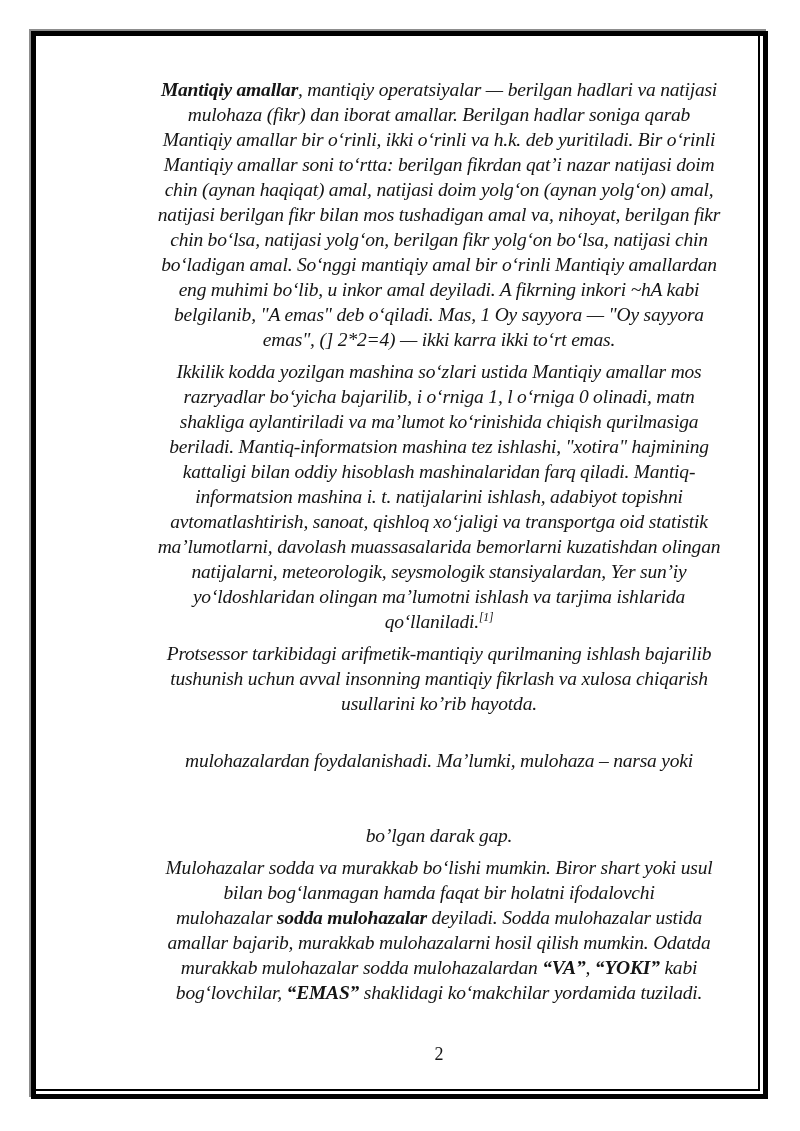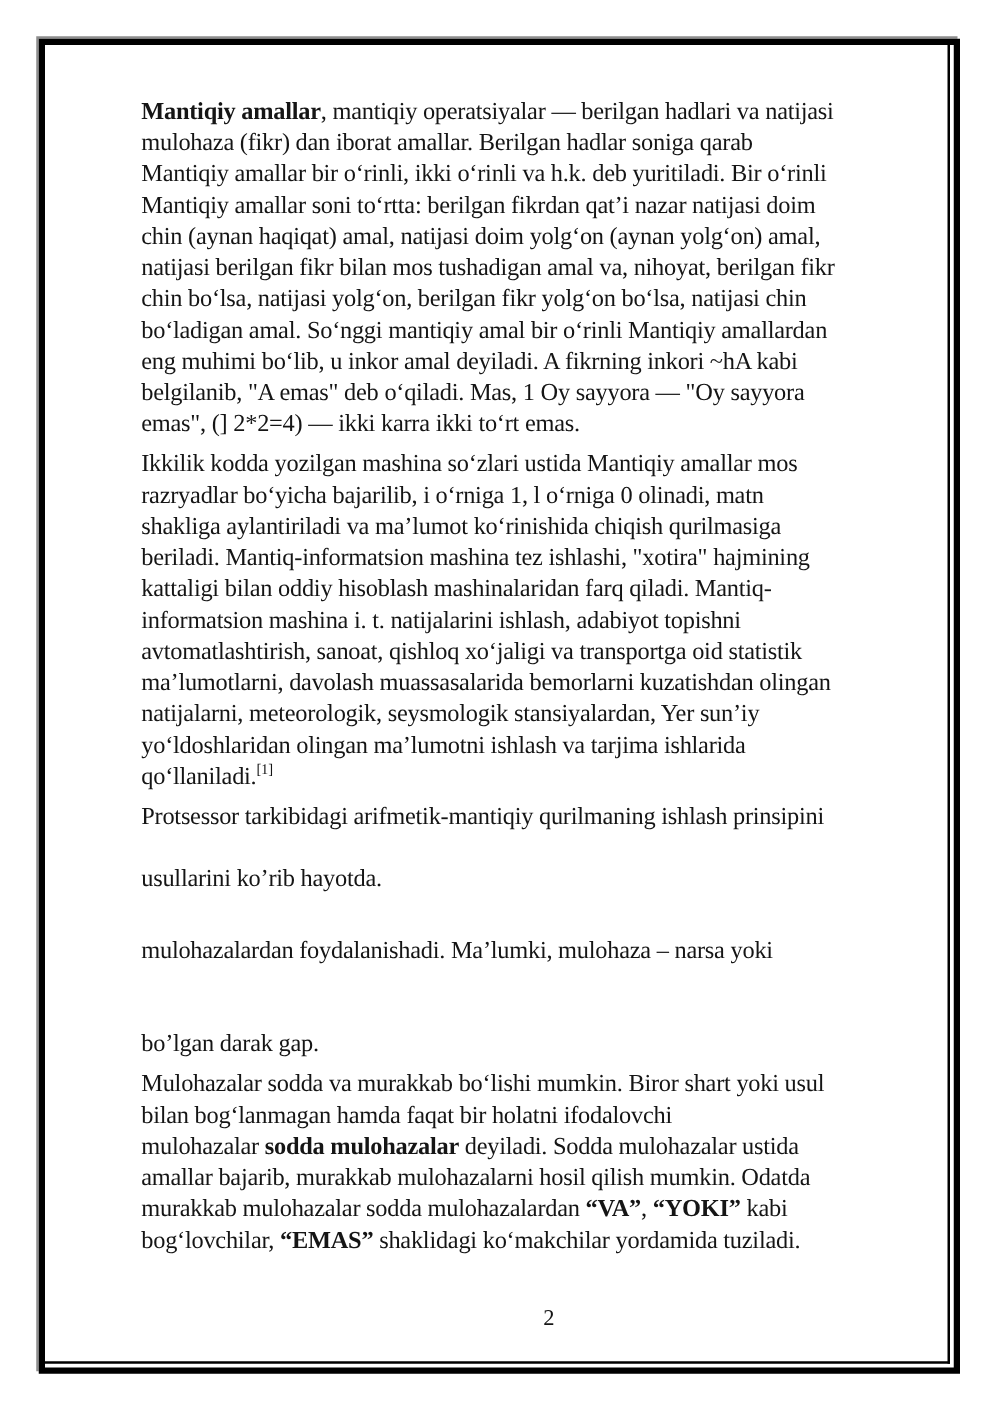--- a/index.html
+++ b/index.html
@@ -38,21 +38,22 @@
     left: 77px; top: 41px;
     width: 652px;
   }
   .para {
     margin: 0 0 7px 0;
     font-size: 19.5px;
     line-height: 25px;
     letter-spacing: -0.2px;
     color: var(--c-text);
     white-space: nowrap;
-    text-align: left;
+    text-align: center;
+    font-style: italic;
   }
   .para b { font-weight: bold; }
   .para sup {
     font-size: 0.6em;
     vertical-align: super;
     line-height: 0;
   }
   .page-number {
     position: absolute;
     left: 77px; top: 1007px;
@@ -64,18 +65,18 @@
   }
 </style>
 </head>
 <body>
 
 <div class="page-frame">
   <div class="inner-edge"></div>
   <div class="content">
       <p class="para"><b>Mantiqiy amallar</b><span>, mantiqiy operatsiyalar — berilgan hadlari va natijasi</span><br><span>mulohaza (fikr) dan iborat amallar. Berilgan hadlar soniga qarab</span><br><span>Mantiqiy amallar bir o‘rinli, ikki o‘rinli va h.k. deb yuritiladi. Bir o‘rinli</span><br><span>Mantiqiy amallar soni to‘rtta: berilgan fikrdan qat’i nazar natijasi doim</span><br><span>chin (aynan haqiqat) amal, natijasi doim yolg‘on (aynan yolg‘on) amal,</span><br><span>natijasi berilgan fikr bilan mos tushadigan amal va, nihoyat, berilgan fikr</span><br><span>chin bo‘lsa, natijasi yolg‘on, berilgan fikr yolg‘on bo‘lsa, natijasi chin</span><br><span>bo‘ladigan amal. So‘nggi mantiqiy amal bir o‘rinli Mantiqiy amallardan</span><br><span>eng muhimi bo‘lib, u inkor amal deyiladi. A fikrning inkori ~hA kabi</span><br><span>belgilanib, "A emas" deb o‘qiladi. Mas, 1 Oy sayyora — "Oy sayyora</span><br><span>emas", (] 2*2=4) — ikki karra ikki to‘rt emas.</span></p>
       <p class="para"><span>Ikkilik kodda yozilgan mashina so‘zlari ustida Mantiqiy amallar mos</span><br><span>razryadlar bo‘yicha bajarilib, i o‘rniga 1, l o‘rniga 0 olinadi, matn</span><br><span>shakliga aylantiriladi va ma’lumot ko‘rinishida chiqish qurilmasiga</span><br><span>beriladi. Mantiq-informatsion mashina tez ishlashi, "xotira" hajmining</span><br><span>kattaligi bilan oddiy hisoblash mashinalaridan farq qiladi. Mantiq-</span><br><span>informatsion mashina i. t. natijalarini ishlash, adabiyot topishni</span><br><span>avtomatlashtirish, sanoat, qishloq xo‘jaligi va transportga oid statistik</span><br><span>ma’lumotlarni, davolash muassasalarida bemorlarni kuzatishdan olingan</span><br><span>natijalarni, meteorologik, seysmologik stansiyalardan, Yer sun’iy</span><br><span>yo‘ldoshlaridan olingan ma’lumotni ishlash va tarjima ishlarida</span><br><span>qo‘llaniladi.</span><sup>[1]</sup></p>
-      <p class="para"><span>Protsessor tarkibidagi arifmetik-mantiqiy qurilmaning ishlash prinsipini</span><br><br><span>usullarini ko’rib hayotda.</span></p>
+      <p class="para"><span>Protsessor tarkibidagi arifmetik-mantiqiy qurilmaning ishlash bajarilib</span><br><span>tushunish uchun avval insonning mantiqiy fikrlash va xulosa chiqarish</span><br><span>usullarini ko’rib hayotda.</span></p>
       <p class="para"><br><span>mulohazalardan foydalanishadi. Ma’lumki, mulohaza – narsa yoki</span><br><br><br><span>bo’lgan darak gap.</span></p>
       <p class="para"><span>Mulohazalar sodda va murakkab bo‘lishi mumkin. Biror shart yoki usul</span><br><span>bilan bog‘lanmagan hamda faqat bir holatni ifodalovchi</span><br><span>mulohazalar </span><b>sodda mulohazalar</b><span> deyiladi. Sodda mulohazalar ustida</span><br><span>amallar bajarib, murakkab mulohazalarni hosil qilish mumkin. Odatda</span><br><span>murakkab mulohazalar sodda mulohazalardan </span><b>“VA”</b><span>, </span><b>“YOKI”</b><span> kabi</span><br><span>bog‘lovchilar, </span><b>“EMAS”</b><span> shaklidagi ko‘makchilar yordamida tuziladi.</span></p>
     </div>
   <div class="page-number">2</div>
 </div>
 
 </body></html>

